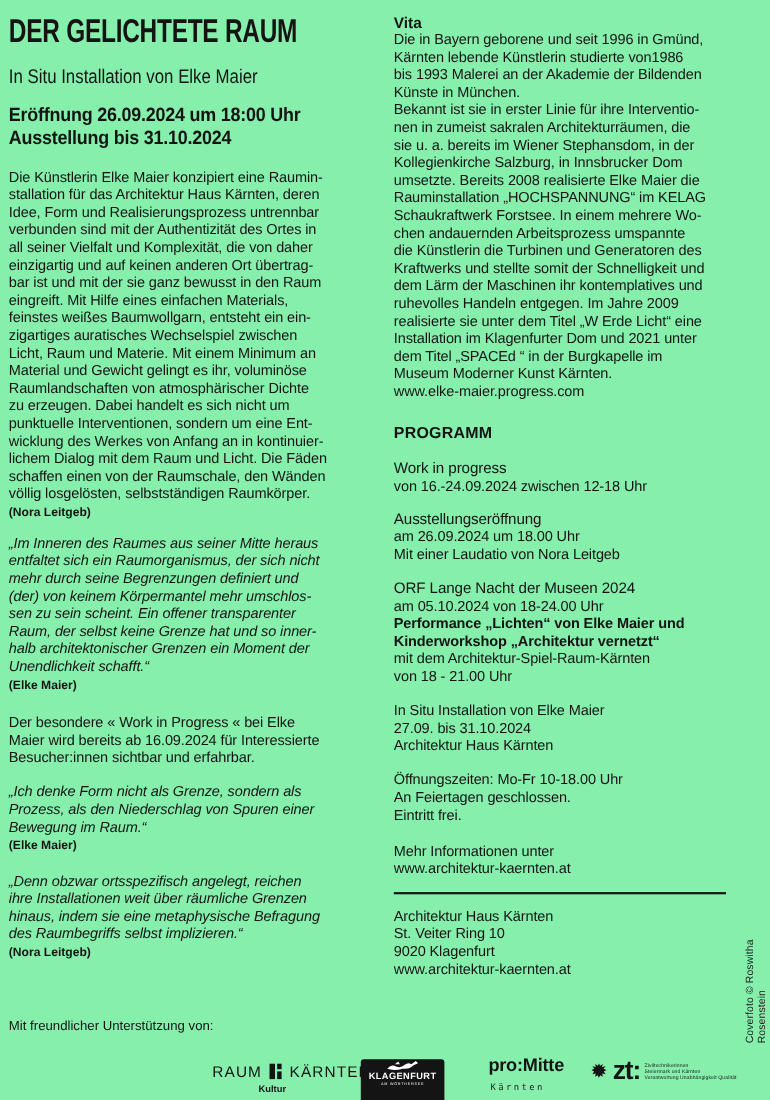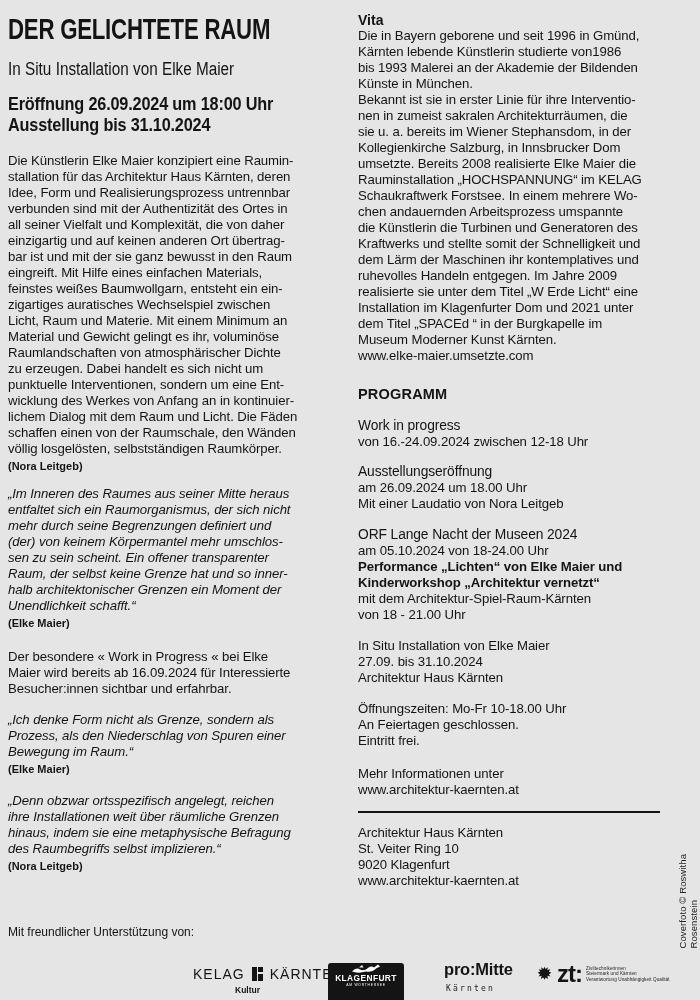--- a/index.html
+++ b/index.html
@@ -1,16 +1,16 @@
 <!DOCTYPE html>
 <html><head>
 <meta charset="utf-8">
 <style>
   html,body{margin:0;padding:0;background:#ffffff;}
-  .page{position:relative;width:700px;height:1000px;background:#e5e5e5;overflow:hidden;
+  .page{position:relative;width:700px;height:1000px;background:#86efac;overflow:hidden;
         font-family:"Liberation Sans","DejaVu Sans",sans-serif;color:#141414;}
   .pre{white-space:pre;}
   .col-left{position:absolute;left:8px;top:0;width:346px;}
   .col-right{position:absolute;left:358px;top:0;width:330px;}
   .title{margin:13px 0 0 0;font-size:30px;line-height:31px;font-weight:bold;letter-spacing:-0.3px;
          transform:scaleX(0.74);transform-origin:left top;white-space:pre;}
   .subtitle{margin-top:15px;font-size:18px;line-height:20px;transform:scaleX(0.85);transform-origin:left top;}
   .opening{margin-top:15px;font-size:17.5px;line-height:21px;font-weight:bold;letter-spacing:-0.2px;
            transform:scaleX(0.93);transform-origin:left top;}
   .body{font-size:13.2px;line-height:16px;letter-spacing:-0.1px;}
@@ -132,21 +132,21 @@
 Schaukraftwerk Forstsee. In einem mehrere Wo-
 chen andauernden Arbeitsprozess umspannte
 die Künstlerin die Turbinen und Generatoren des
 Kraftwerks und stellte somit der Schnelligkeit und
 dem Lärm der Maschinen ihr kontemplatives und
 ruhevolles Handeln entgegen. Im Jahre 2009
 realisierte sie unter dem Titel „W Erde Licht“ eine
 Installation im Klagenfurter Dom und 2021 unter
 dem Titel „SPACEd “ in der Burgkapelle im
 Museum Moderner Kunst Kärnten.</div>
-    <div class="body">www.elke-maier.umsetzte.com</div>
+    <div class="body">www.elke-maier.progress.com</div>
     <div class="programm-h">PROGRAMM</div>
 
     <div class="event-title m16">Work in progress</div>
     <div class="body">von 16.-24.09.2024 zwischen 12-18 Uhr</div>
 
     <div class="event-title m14">Ausstellungseröffnung</div>
     <div class="body pre">am 26.09.2024 um 18.00 Uhr
 Mit einer Laudatio von Nora Leitgeb</div>
 
     <div class="event-title m15">ORF Lange Nacht der Museen 2024</div>
@@ -172,21 +172,21 @@
 www.architektur-kaernten.at</div>
   </div>
 
   <div class="coverfoto">Coverfoto © Roswitha Rosenstein</div>
 
   <div class="support">Mit freundlicher Unterstützung von:</div>
 
 
   <div class="logo land">
     <div class="land-row">
-      <span>KELAG</span>
+      <span>RAUM</span>
       <span class="land-mark">
         <span class="bar"></span>
         <span class="sqc">
             <i class="sq1"></i>
             <i class="sq2"></i>
           </span>
       </span>
       <span>KÄRNTEN</span>
     </div>
     <div class="land-sub">Kultur</div>

